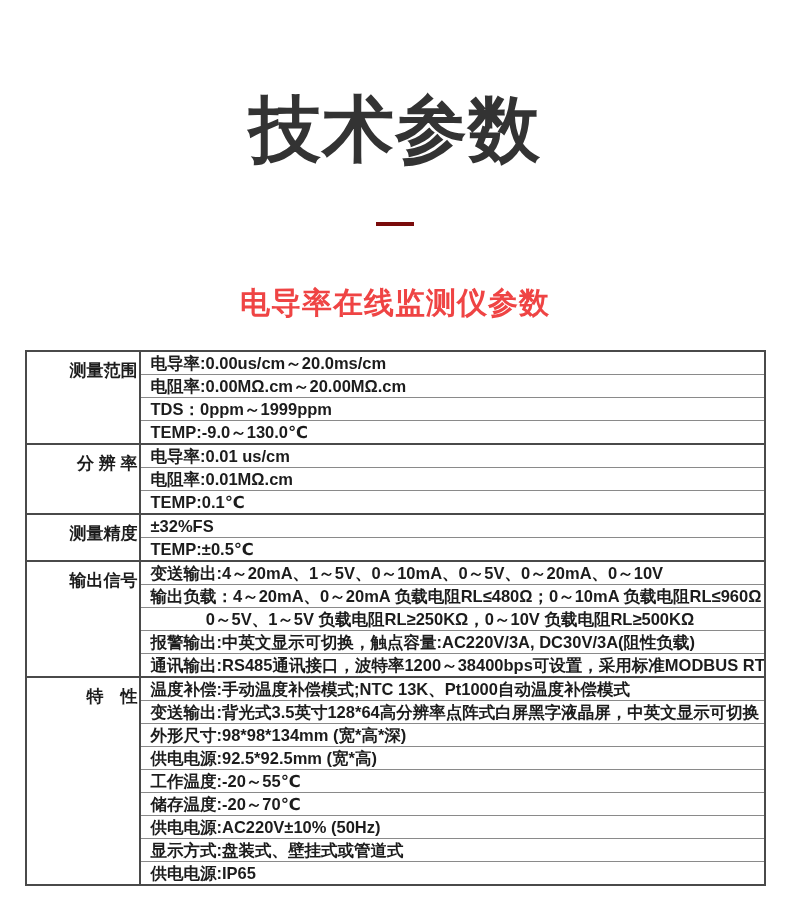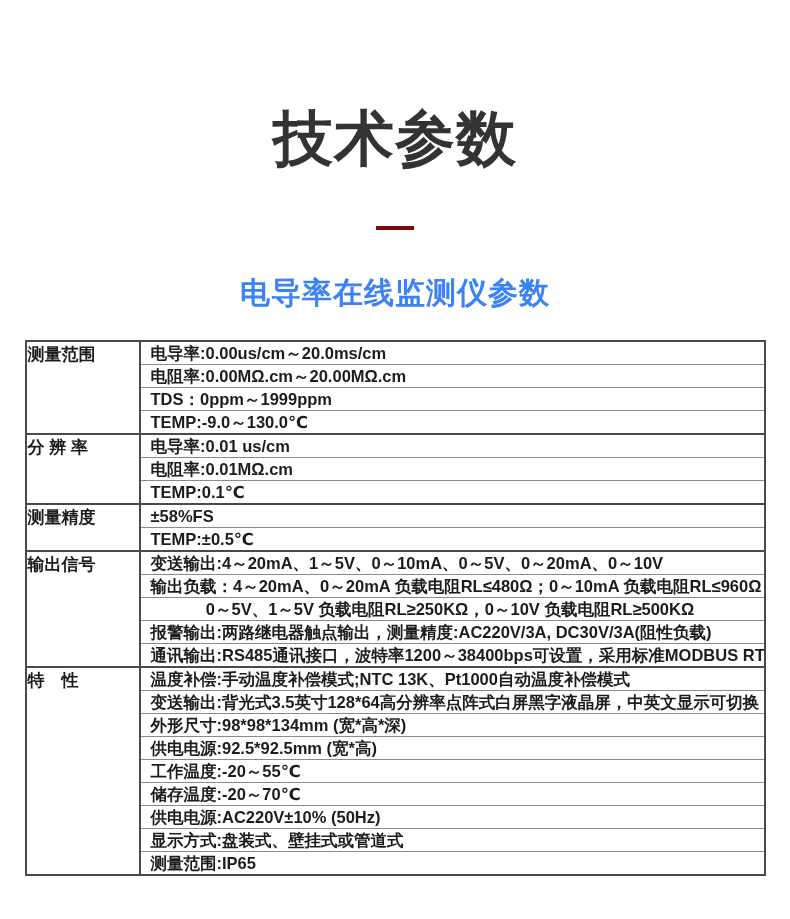--- a/index.html
+++ b/index.html
@@ -13,40 +13,40 @@
   html,body{margin:0;padding:0;}
   body{
     width:790px;height:919px;
     background:#ffffff;
     font-family:"Liberation Sans","DejaVu Sans",sans-serif;
     color:var(--text-color);
     overflow:hidden;
   }
   .header{text-align:center;}
   .page-title{
-    margin:16px;
+    margin:0;
     padding-top:93px;
-    font-size:60px;
+    font-size:72px;
     line-height:1;
     font-weight:900;
     color:var(--title-color);
     letter-spacing:1px;
   }
   .title-dash{
     width:38px;height:4px;
     background:var(--accent);
     margin:57px auto 0 auto;
   }
   .subtitle{
-    margin:0;
+    margin:14px;
     padding-top:48px;
     font-size:30px;
     line-height:1;
     font-weight:bold;
-    color:#3b82f6;
+    color:#ef4444;
     letter-spacing:1px;
   }
   table.spec-table{
     width:741px;
     margin:32px auto 0 auto;
     border-collapse:collapse;
     table-layout:fixed;
     border:2px solid var(--border-strong);
   }
   col.label-col{width:114px;}
@@ -54,22 +54,22 @@
     height:22px;
     line-height:22px;
     font-size:16.5px;
     font-weight:bold;
     color:var(--text-color);
     white-space:nowrap;
     overflow:hidden;
   }
   td.label-cell{
     vertical-align:top;
-    text-align:left;
-    padding-top:2px;
+    text-align:right;
+    padding-top:8px;
     font-size:17px;
     border-right:2px solid var(--border-strong);
     border-top:2px solid var(--border-strong);
   }
   td.value-cell{
     padding:0 8px 0 10px;
     border-top:1px solid var(--border-light);
   }
   td.value-cell.group-start{
     border-top:2px solid var(--border-strong);
@@ -113,37 +113,37 @@
         <td class="value-cell group-start">电导率:0.01 us/cm</td>
       </tr>
       <tr>
         <td class="value-cell">电阻率:0.01MΩ.cm</td>
       </tr>
       <tr>
         <td class="value-cell">TEMP:0.1℃</td>
       </tr>
       <tr>
         <td class="label-cell" rowspan="2">测量精度</td>
-        <td class="value-cell group-start">±58%FS</td>
+        <td class="value-cell group-start">±32%FS</td>
       </tr>
       <tr>
         <td class="value-cell">TEMP:±0.5℃</td>
       </tr>
       <tr>
         <td class="label-cell" rowspan="5">输出信号</td>
         <td class="value-cell group-start">变送输出:4～20mA、1～5V、0～10mA、0～5V、0～20mA、0～10V</td>
       </tr>
       <tr>
         <td class="value-cell">输出负载：4～20mA、0～20mA 负载电阻RL≤480Ω；0～10mA 负载电阻RL≤960Ω；</td>
       </tr>
       <tr>
         <td class="value-cell center">0～5V、1～5V 负载电阻RL≥250KΩ，0～10V 负载电阻RL≥500KΩ</td>
       </tr>
       <tr>
-        <td class="value-cell">报警输出:两路继电器触点输出，测量精度:AC220V/3A, DC30V/3A(阻性负载)</td>
+        <td class="value-cell">报警输出:中英文显示可切换，触点容量:AC220V/3A, DC30V/3A(阻性负载)</td>
       </tr>
       <tr>
         <td class="value-cell">通讯输出:RS485通讯接口，波特率1200～38400bps可设置，采用标准MODBUS RTU通讯协议</td>
       </tr>
       <tr>
         <td class="label-cell" rowspan="9">特　性</td>
         <td class="value-cell group-start">温度补偿:手动温度补偿模式;NTC 13K、Pt1000自动温度补偿模式</td>
       </tr>
       <tr>
         <td class="value-cell">变送输出:背光式3.5英寸128*64高分辨率点阵式白屏黑字液晶屏，中英文显示可切换</td>
@@ -160,16 +160,16 @@
       <tr>
         <td class="value-cell">储存温度:-20～70℃</td>
       </tr>
       <tr>
         <td class="value-cell">供电电源:AC220V±10% (50Hz)</td>
       </tr>
       <tr>
         <td class="value-cell">显示方式:盘装式、壁挂式或管道式</td>
       </tr>
       <tr>
-        <td class="value-cell">测量范围:IP65</td>
+        <td class="value-cell">供电电源:IP65</td>
       </tr>
     </tbody>
 </table>
 
 </body></html>

